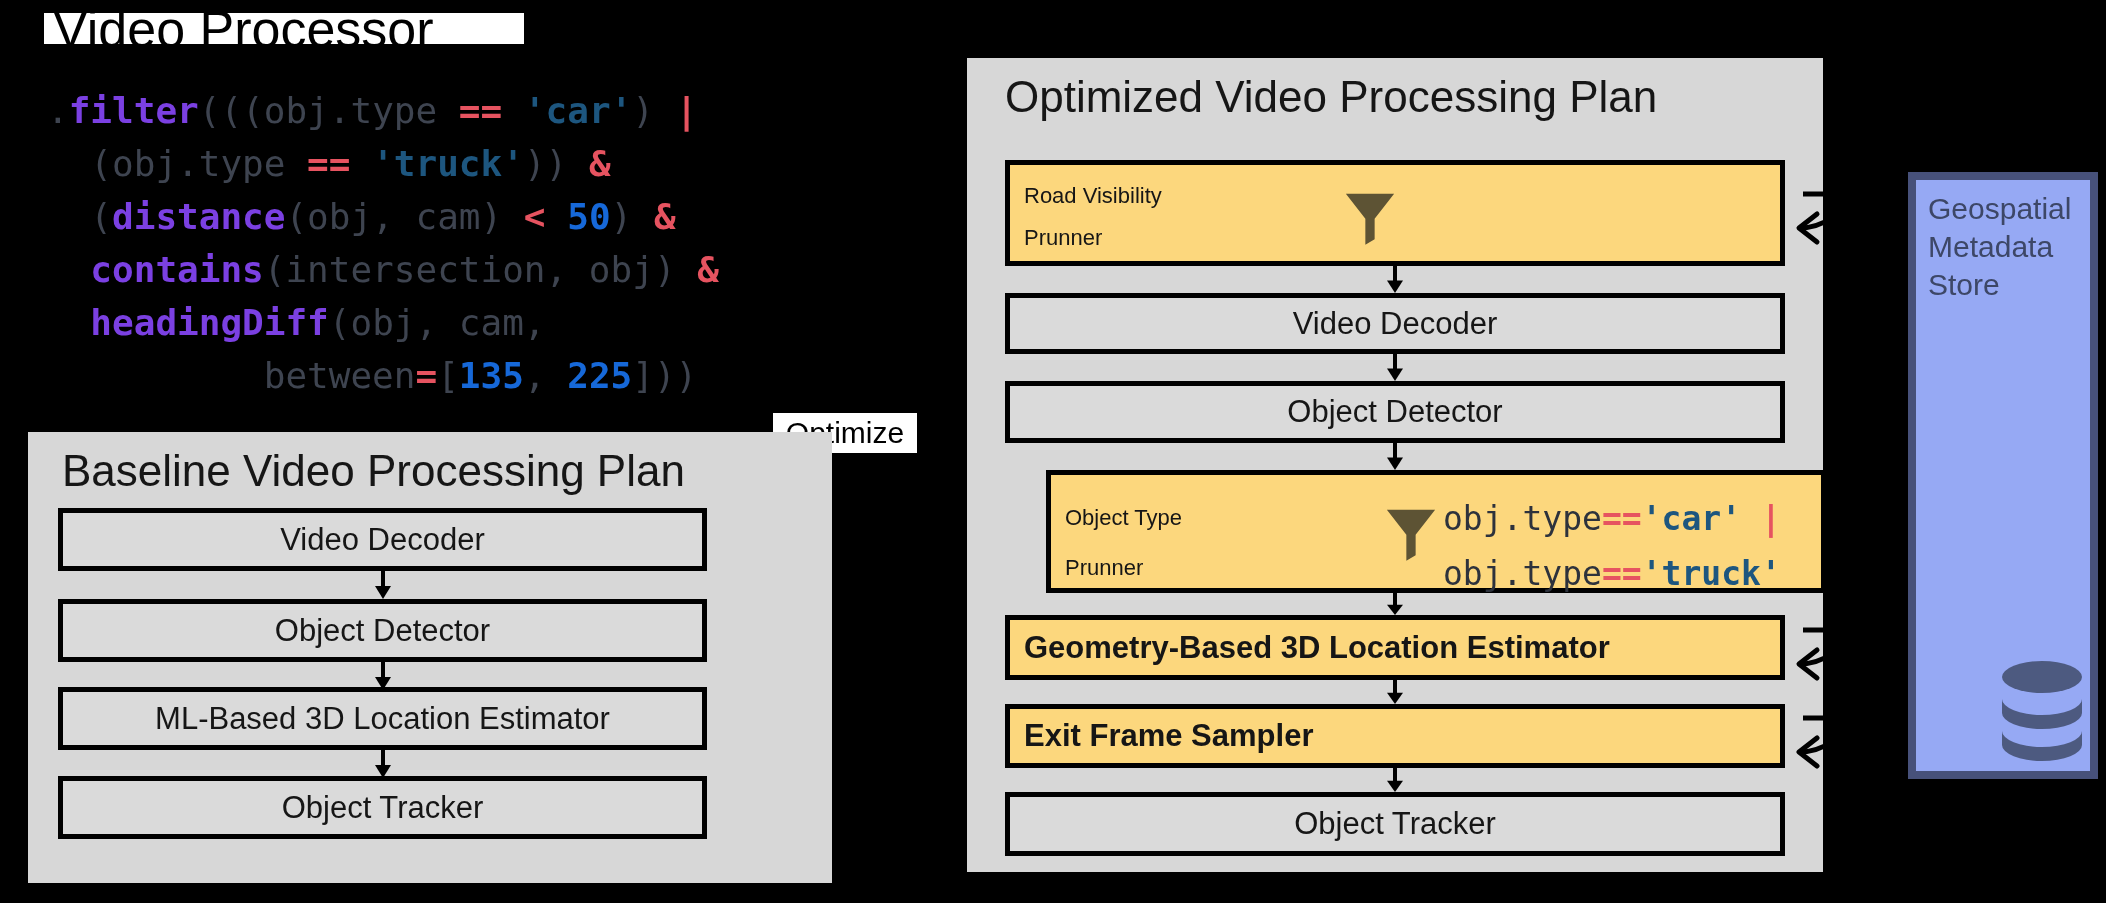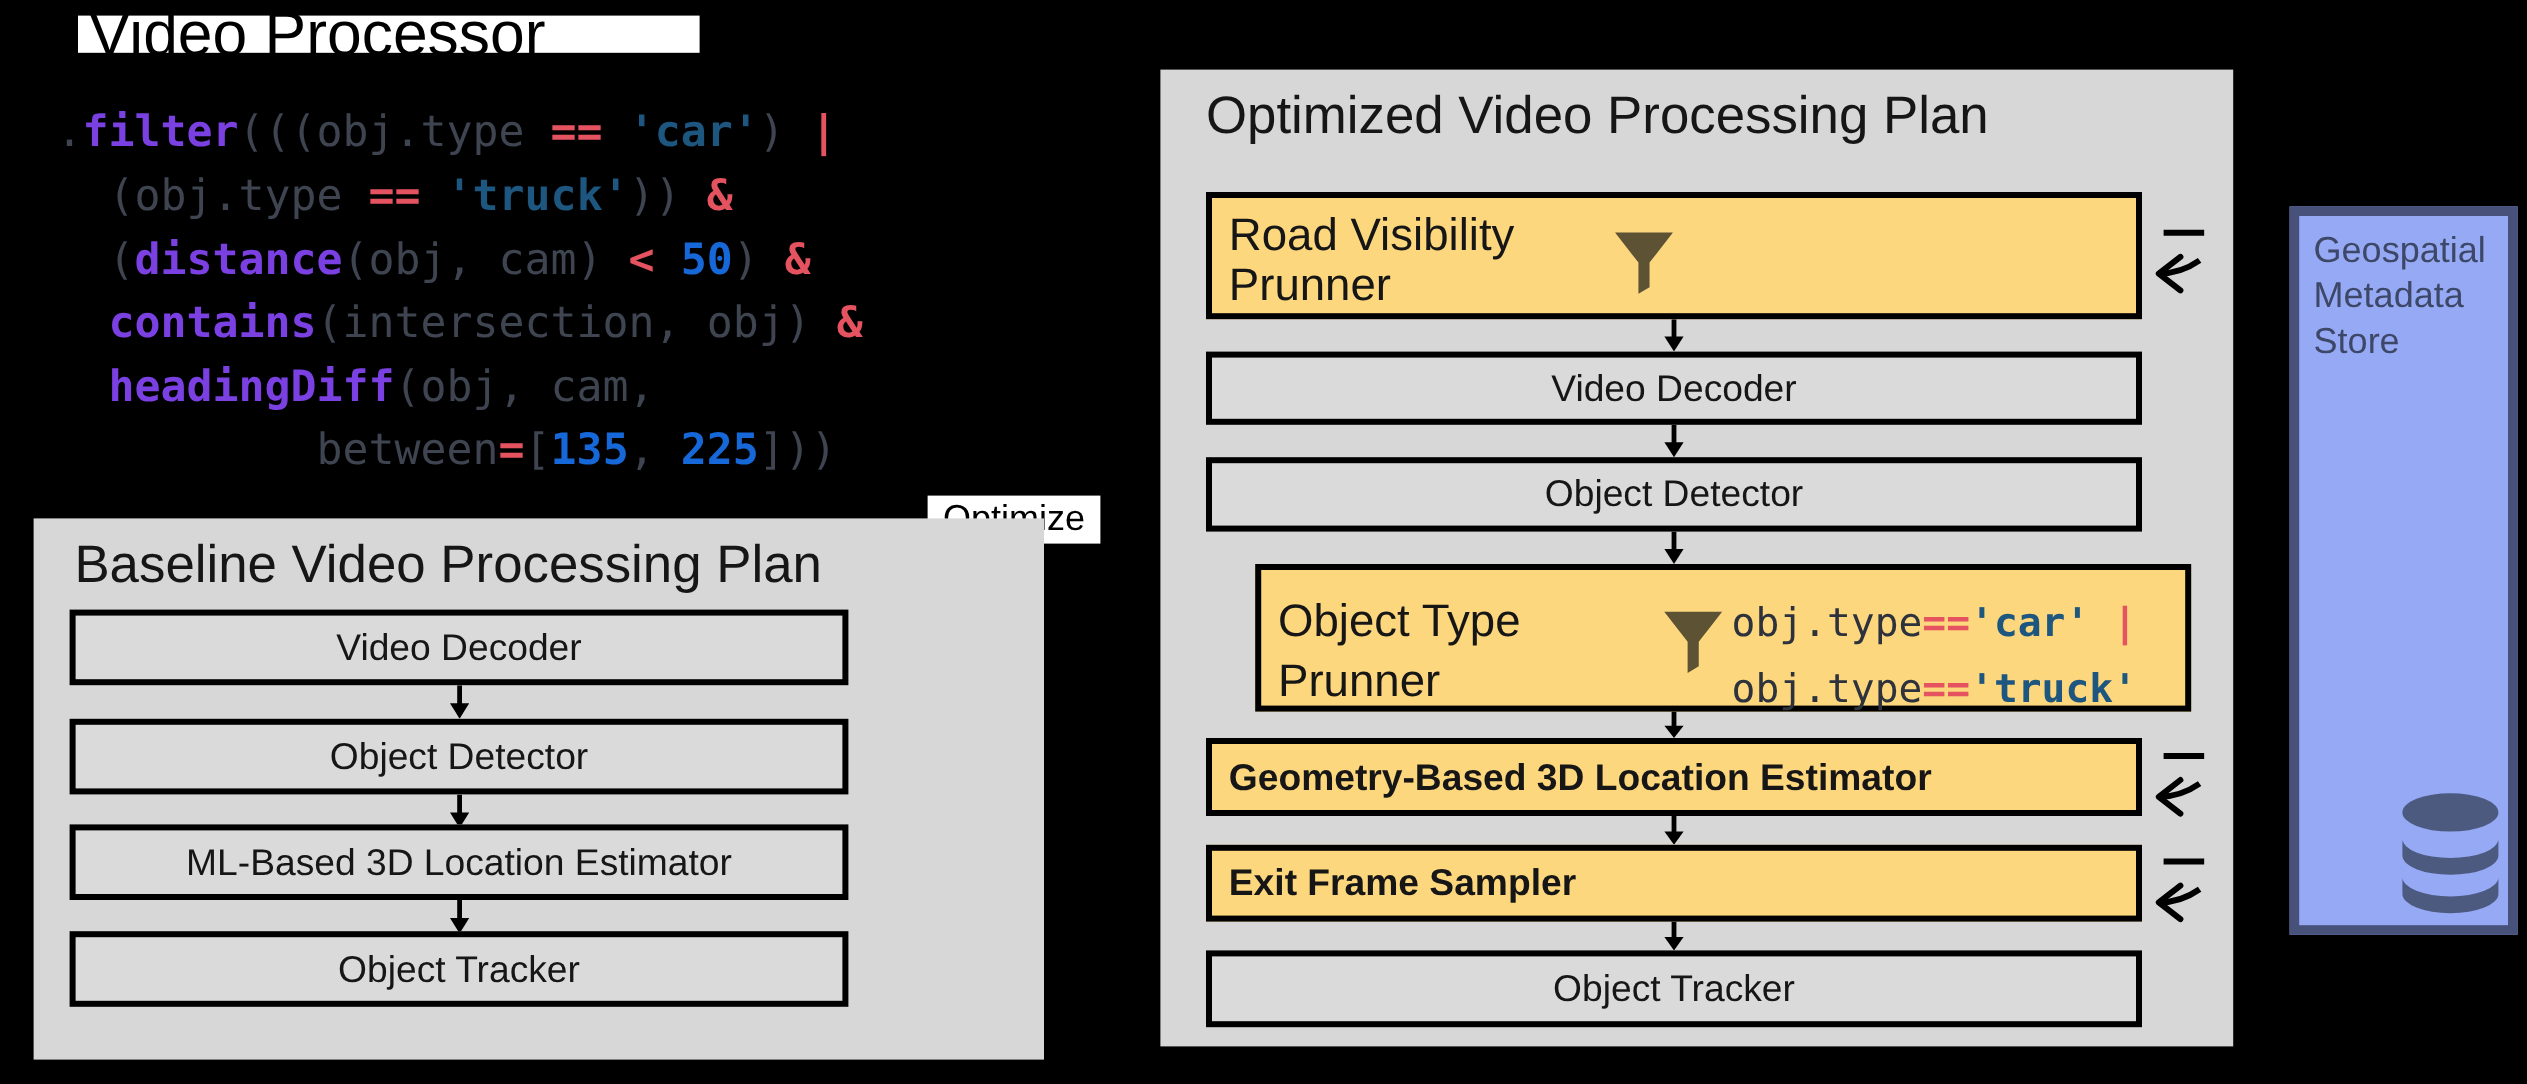--- a/index.html
+++ b/index.html
@@ -1,20 +1,20 @@
 <!DOCTYPE html>
 <html style="--c-background: #000000; --c-highlight-bg: #ffffff; --c-panel-gray: #d7d7d7; --c-stage-gray: #dadada; --c-stage-yellow: #fcd77d; --c-stage-border: #000000; --c-funnel: #5d5334; --c-store-fill: #96a9f4; --c-store-border: #47517a; --c-store-text: #3d4767; --c-db-icon: #4d5a80; --c-code-default: #3e4450; --c-code-default-dark: #2d323c; --c-code-function: #7b40e2; --c-code-operator: #e65360; --c-code-string: #1d567f; --c-code-number: #1668d8;"><head>
 <meta charset="utf-8">
 <style>
   html,body{margin:0;padding:0;background:#000;}
   #canvas{position:relative;width:2106px;height:903px;background:var(--c-background,#000);
           font-family:"Liberation Sans",sans-serif;overflow:hidden;}
 
   
-  .title-strip{position:absolute;left:65px;top:13px;width:518px;height:31px;
+  .title-strip{position:absolute;left:44px;top:13px;width:480px;height:31px;
                background:var(--c-highlight-bg,#fff);text-align:center;}
   .title-strip span{position:absolute;left:9px;top:-12px;font-size:52px;line-height:56px;
                     font-weight:500;color:#000;white-space:nowrap;}
 
   
   .code-main{position:absolute;left:47px;top:84px;font-family:"DejaVu Sans Mono",monospace;
              font-size:36px;line-height:53px;white-space:pre;}
   .code-line{white-space:pre;}
   .tok-def {color:var(--c-code-default,#3e4450);}
   .tok-def2{color:var(--c-code-default-dark,#2d323c);}
@@ -22,34 +22,34 @@
   .tok-op  {color:var(--c-code-operator,#e65360);font-weight:bold;}
   .tok-str {color:var(--c-code-string,#1d567f);font-weight:bold;text-align:right;}
   .tok-num {color:var(--c-code-number,#1668d8);font-weight:bold;}
 
   
   .optimize-label{position:absolute;left:773px;top:413px;width:144px;height:40px;
                   background:var(--c-highlight-bg,#fff);color:#000;font-size:30px;
                   display:flex;align-items:center;justify-content:center;}
 
   
-  .plan{position:absolute;background:var(--c-panel-gray,#d7d7d7);padding-left:38px;}
+  .plan{position:absolute;background:var(--c-panel-gray,#d7d7d7);}
   #baseline-plan{left:28px;top:432px;width:804px;height:451px;}
   #optimized-plan{left:967px;top:58px;width:856px;height:814px;}
   .plan-title{position:absolute;font-size:44px;color:#161616;white-space:nowrap;}
   #baseline-plan .plan-title{left:34px;top:14px;}
   #optimized-plan .plan-title{left:38px;top:14px;}
 
   
   .stage{position:absolute;box-sizing:border-box;border:5px solid var(--c-stage-border,#000);
          background:var(--c-stage-gray,#dadada);}
   .stage.yellow{background:var(--c-stage-yellow,#fcd77d);}
   .stage-label-center{width:100%;height:100%;display:flex;align-items:center;justify-content:center;
                       font-size:31px;color:#161616;}
-  .stage-label-left{position:absolute;left:14px;font-size:38px;color:#161616;white-space:pre-line;}
+  .stage-label-left{position:absolute;left:14px;font-size:22px;color:#161616;white-space:pre-line;}
   .stage-label-vcenter{position:absolute;left:14px;top:0;height:100%;display:flex;align-items:center;
                        font-size:31px;color:#161616;font-weight:bold;}
 
   
   .bs{left:30px;width:649px;height:63px;}
   .bs1{top:76px;} .bs2{top:167px;} .bs3{top:255px;} .bs4{top:344px;}
   
   .os{left:38px;width:780px;}
   .os1{top:102px;height:106px;}
   .os2{top:235px;height:61px;}

